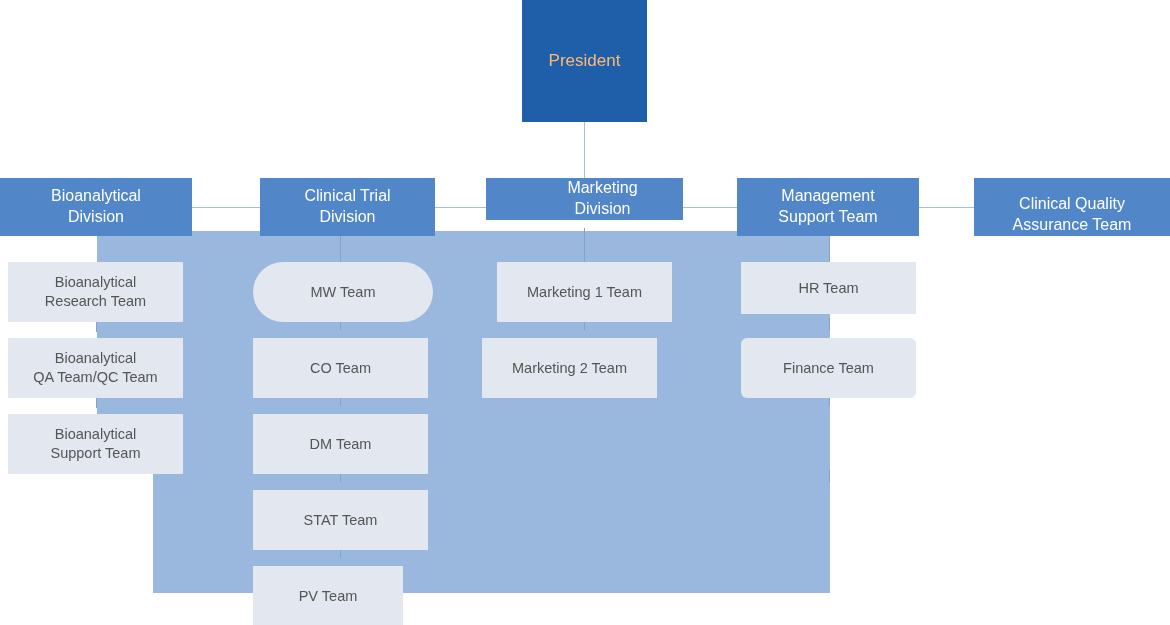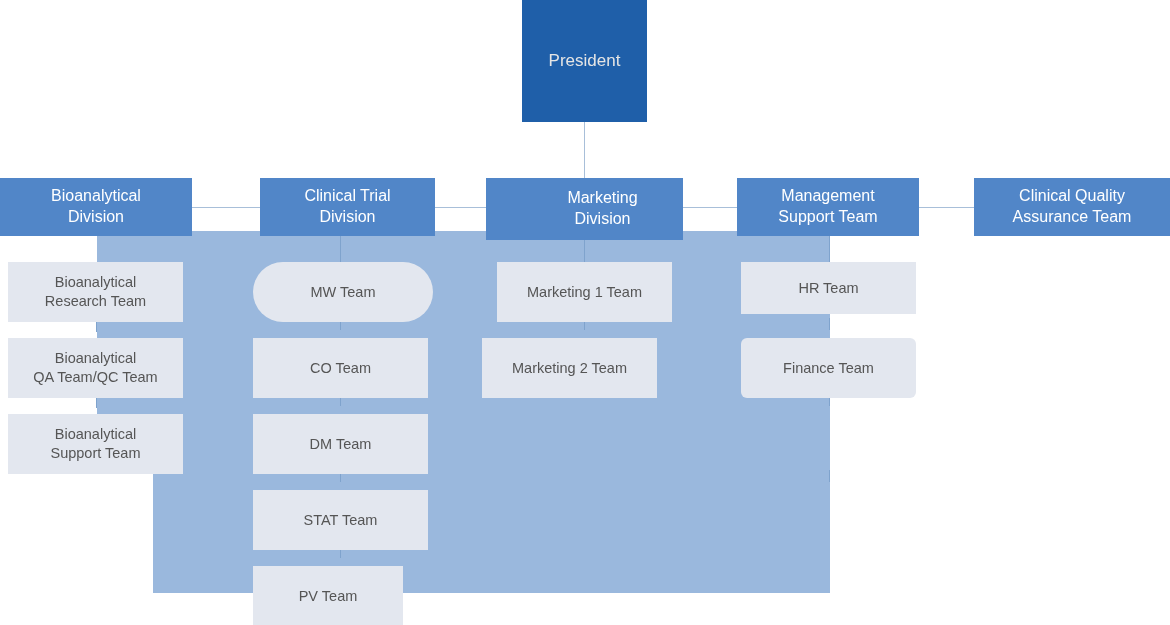--- a/index.html
+++ b/index.html
@@ -46,21 +46,21 @@
     box-sizing: border-box;
     display: flex;
     align-items: center;
     justify-content: center;
     text-align: center;
     line-height: 1.30;
   }
 
   .node-president {
     background: #1f5fa9;
-    color: #e5e5e5;
+    color: #fdba74;
     font-size: 17px;
   }
 
   .node-division {
     background: #5186c8;
     color: #ffffff;
     font-size: 16px;
   }
 
   .node-team {
@@ -114,31 +114,31 @@
   <div class="node node-division" style="left:0px; top:178px; width:192px; height:58px;">
     <span class="node-label">Bioanalytical
 Division</span>
   </div>
 
   <div class="node node-division" style="left:260px; top:178px; width:175px; height:58px;">
     <span class="node-label">Clinical Trial
 Division</span>
   </div>
 
-  <div class="node node-division" style="left:486px; top:178px; width:197px; height:62px;padding-left:36px;">
+  <div class="node node-division" style="left:486px; top:178px; width:197px; height:42px;padding-left:36px;">
     <span class="node-label">Marketing
 Division</span>
   </div>
 
   <div class="node node-division" style="left:737px; top:178px; width:182px; height:58px;">
     <span class="node-label">Management
 Support Team</span>
   </div>
 
-  <div class="node node-division" style="left:974px; top:178px; width:196px; height:58px;">
+  <div class="node node-division" style="left:974px; top:178px; width:196px; height:58px;align-items:flex-end;">
     <span class="node-label">Clinical Quality
 Assurance Team</span>
   </div>
 
   <div class="node node-team" style="left:8px; top:262px; width:175px; height:60px;">
     <span class="node-label">Bioanalytical
 Research Team</span>
   </div>
   <div class="node node-team" style="left:8px; top:338px; width:175px; height:60px;">
     <span class="node-label">Bioanalytical

